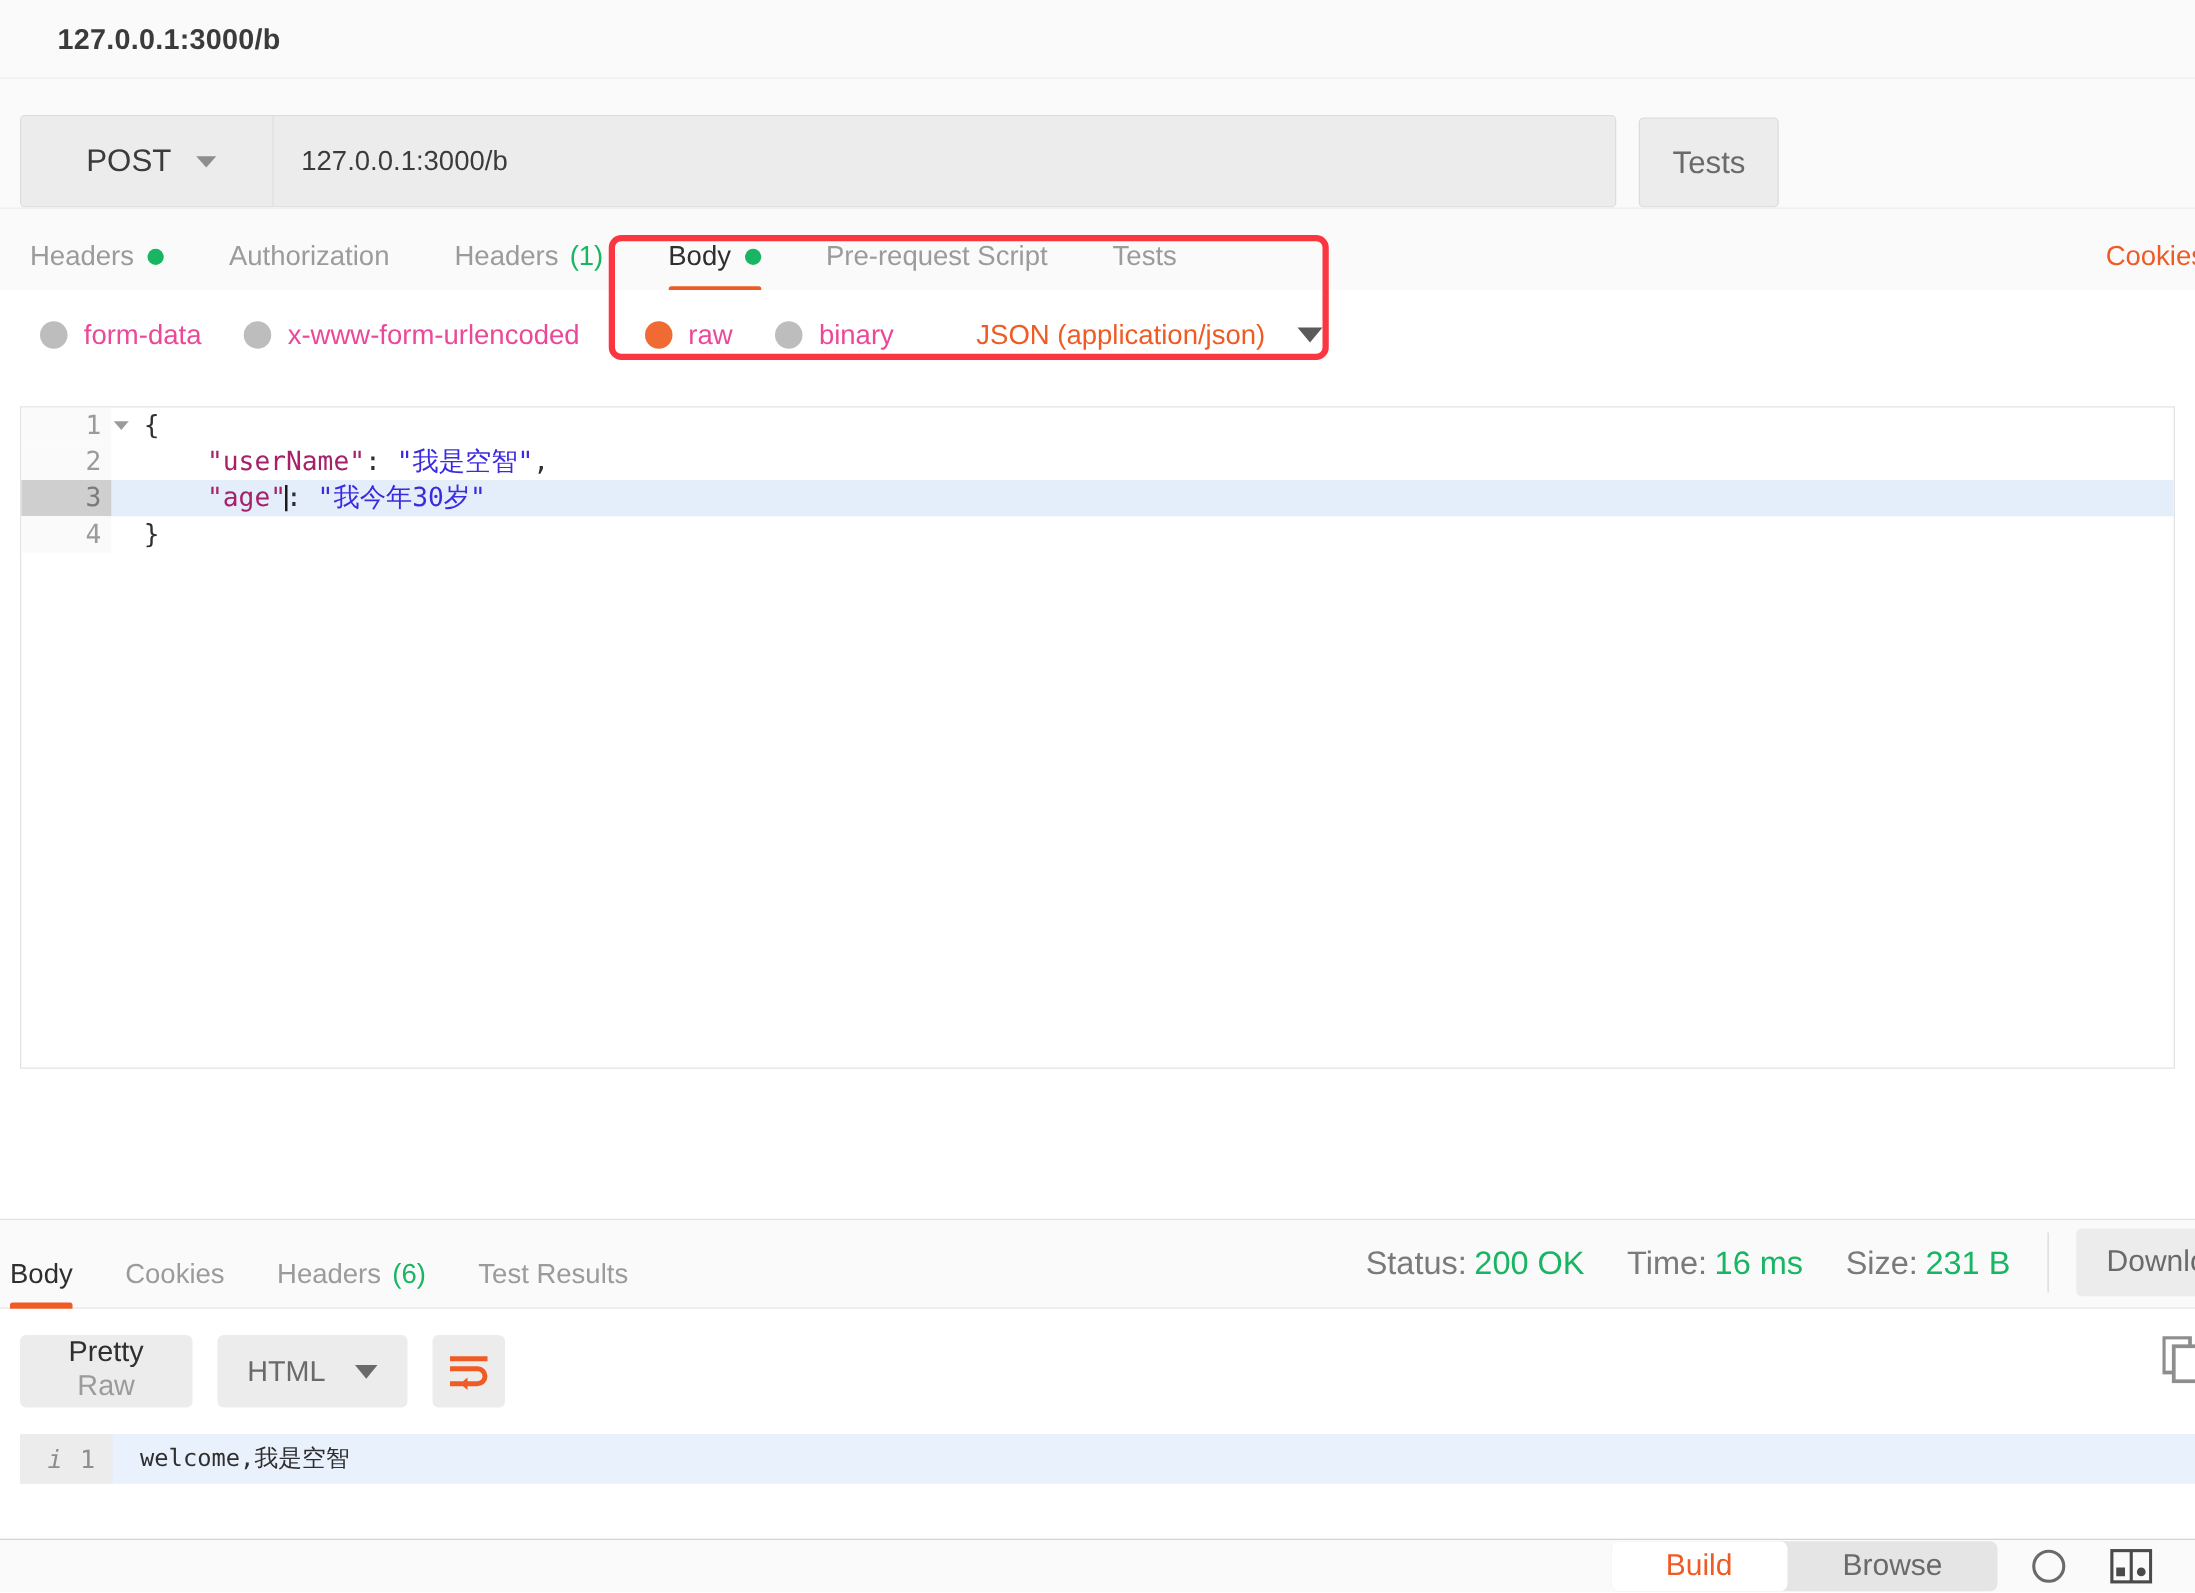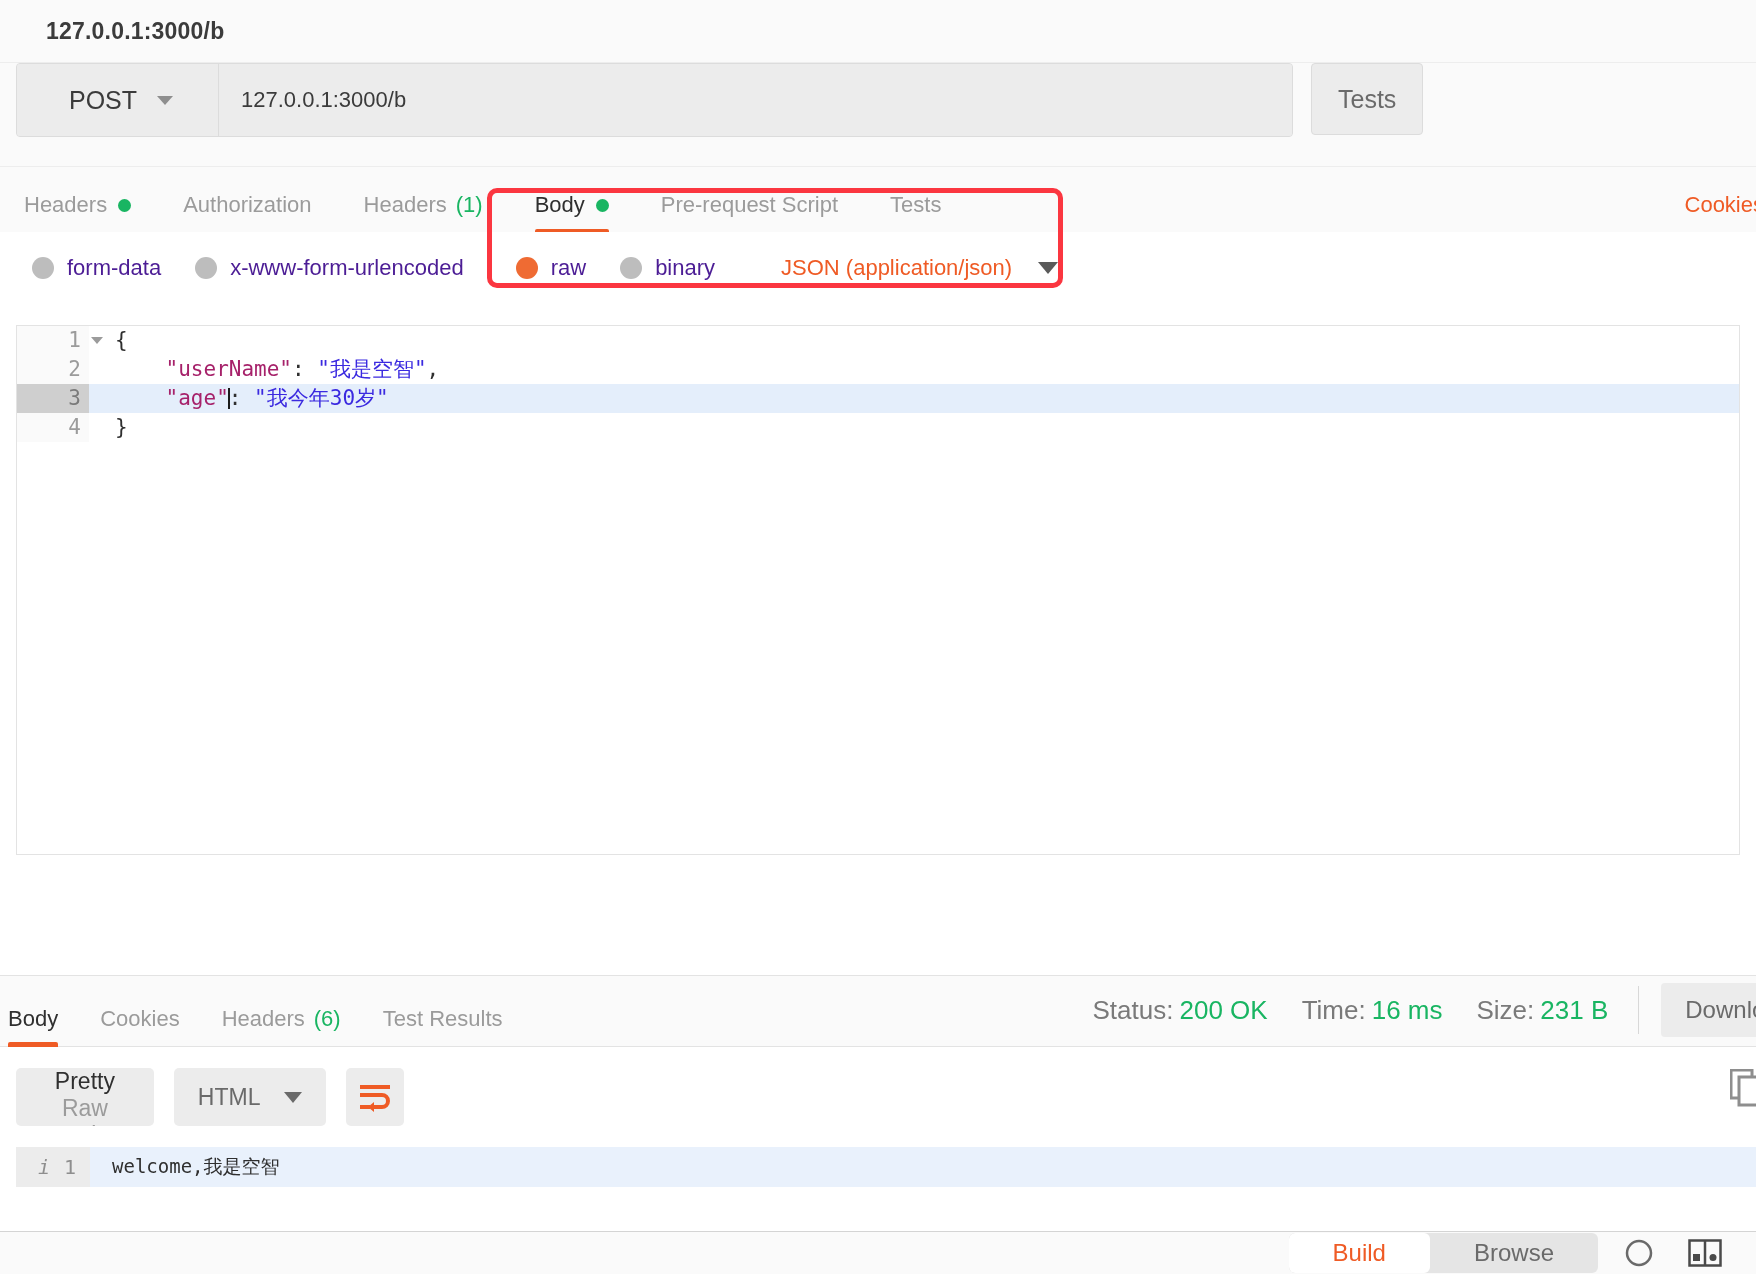--- a/index.html
+++ b/index.html
@@ -20,21 +20,21 @@
     box-sizing:border-box;
   }
   .req-title{
     font-size:23px;font-weight:bold;color:#3b3b3b;letter-spacing:.2px;
   }
   
   .url-row{
     height:104px;
     background:#fafafa;
     border-top:1px solid #ededed;
-    display:flex;align-items:flex-start;
+    display:flex;align-items:flex-end;
     padding:0 0 0 16px;
     box-sizing:border-box;
   }
   .method-url{
     display:flex;align-items:stretch;
     height:72px;
     flex:0 0 1275px;
     border:1px solid #dcdcdc;
     border-radius:4px;
     background:#ececec;
@@ -141,21 +141,21 @@
     height:72px;
     background:#ffffff;
     display:flex;align-items:center;
     padding-left:32px;
     box-sizing:border-box;
     position:relative;
   }
   .radio-opt{
     display:flex;align-items:center;
     margin-right:34px;
-    font-size:22px;color:#4c1d95;
+    font-size:22px;color:#ec4899;
     cursor:pointer;white-space:nowrap;
   }
   .radio{
     width:22px;height:22px;border-radius:50%;
     background:#bdbdbd;margin-right:13px;flex:0 0 auto;
   }
   .radio.on{background:#ef6b33;}
   .json-select{
     display:flex;align-items:center;
     font-size:22px;color:#ef5b25;

